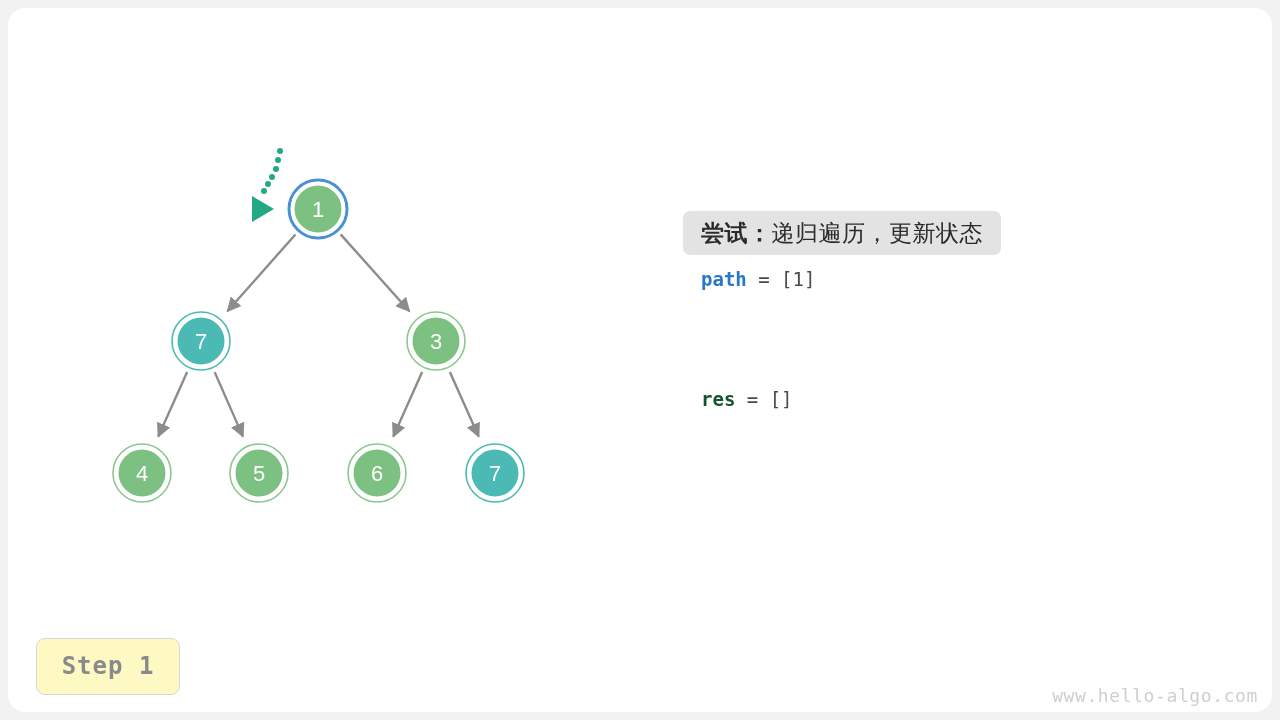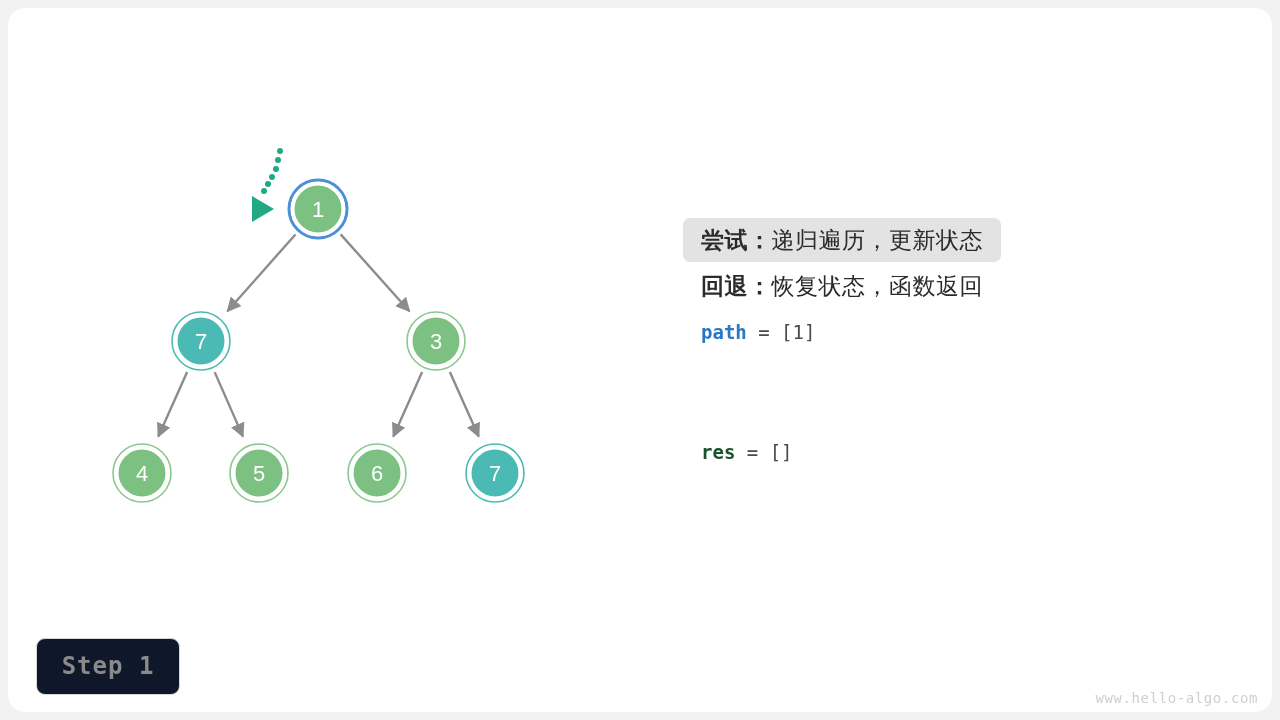--- a/index.html
+++ b/index.html
@@ -41,21 +41,21 @@
     position: absolute;
     left: 0; top: 0;
     width: 1280px;
     height: 720px;
   }
 
   
   .panel {
     position: absolute;
     left: 683px;
-    top: 218px;
+    top: 211px;
     width: 540px;
   }
   .line {
     position: relative;
     height: 46px;
     line-height: 46px;
     white-space: nowrap;
   }
   .cjk {
     font-family: "Liberation Sans", "DejaVu Sans", sans-serif;
@@ -101,42 +101,42 @@
 
   
   #step-badge {
     position: absolute;
     left: 36px;
     top: 638px;
     width: 144px;
     height: 57px;
     border: 1px solid #d6d6d6;
     border-radius: 9px;
-    background: #0f172a;
+    background: #fef9c3;
     box-sizing: border-box;
   }
   #step-badge span {
     display: block;
     width: 100%;
     text-align: center;
     line-height: 55px;
     font-family: "DejaVu Sans Mono", "Liberation Mono", monospace;
     font-size: 24px;
     font-weight: bold;
     color: #8a8a8a;
     letter-spacing: 1px;
   }
 
   
   #watermark {
     position: absolute;
     right: 22px;
     bottom: 14px;
     font-family: "DejaVu Sans Mono", "Liberation Mono", monospace;
-    font-size: 14px;
+    font-size: 18px;
     color: #cfcfcf;
     letter-spacing: 0.6px;
   }
 
   .node-label {
     font-family: "Liberation Sans", sans-serif;
     font-size: 22px;
     fill: #ffffff;
   }
 </style>
@@ -218,25 +218,20 @@
   </svg>
 
   <div class="panel">
 
     <div class="line">
       <span class="cjk hl">
         <span class="lbl">尝试：</span><span class="body">递归遍历，更新状态</span>
       </span>
     </div>
 
-    <div class="line">
-      <span class="cjk plain">
-        <span class="lbl">回退：</span><span class="body">恢复状态，函数返回</span>
-      </span>
-    </div>
 
     <div class="line">
       <span class="code"><span class="var-path">path</span><span class="op">  =  </span><span class="val">[1]</span></span>
     </div>
 
     <div class="spacer"></div>
 
     <div class="line">
       <span class="code"><span class="var-res">res</span><span class="op">  =  </span><span class="val">[]</span></span>
     </div>

